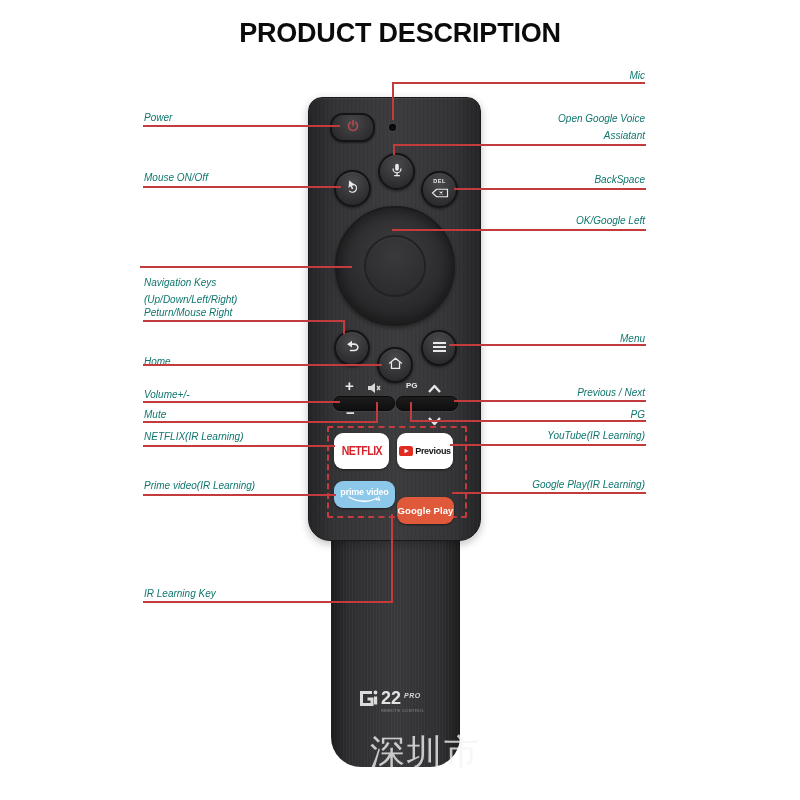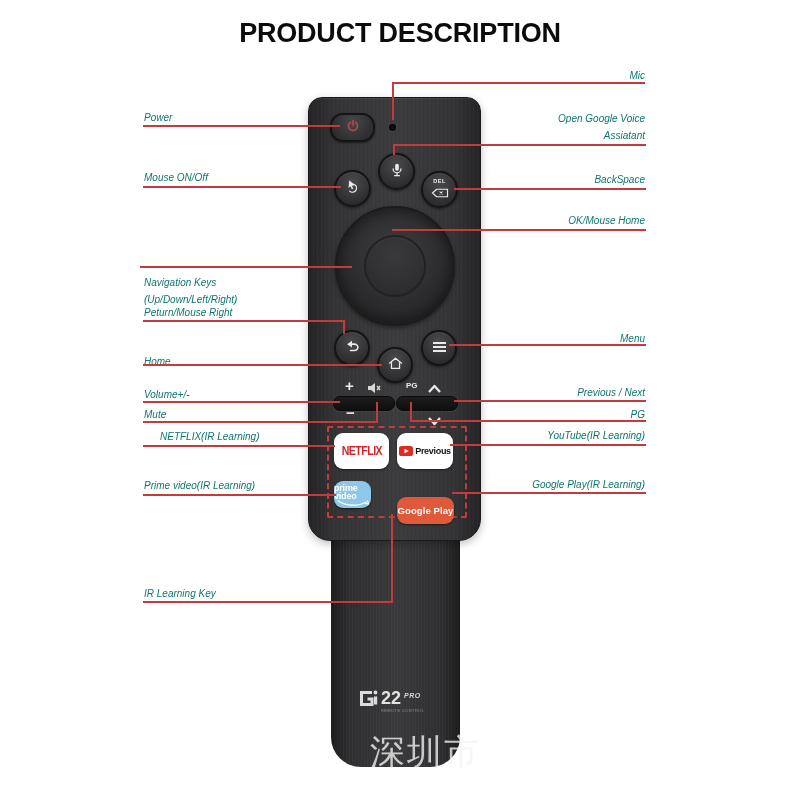--- a/index.html
+++ b/index.html
@@ -180,21 +180,21 @@
   </div>
   <div class="app" style="left:397px;top:433px;width:56px;background:#ffffff;">
     <span>
       <svg width="14" height="10" viewBox="0 0 14 10">
           <rect width="14" height="10" rx="2.6" fill="#e02b20"></rect>
           <path d="M5.5 2.8 L9.8 5 L5.5 7.2 Z" fill="#ffffff"></path>
         </svg>
     </span>
     <span class="yt-text">Previous</span>
   </div>
-  <div class="app" style="left:334px;top:481px;width:37px;height:27px;background:#8dc7e9;">
+  <div class="app" style="left:334px;top:481px;width:61px;height:27px;background:#8dc7e9;">
     <span class="prime-wrap">
       <span class="prime-text">prime video</span>
       <svg width="34" height="6" viewBox="0 0 34 6">
           <path d="M2 1 C 11 6.5, 22 6.5, 30 2" fill="none" stroke="#ffffff" stroke-width="1.4" stroke-linecap="round"></path>
           <path d="M31.5 0.5 L32.5 4 L29 3.4" fill="none" stroke="#ffffff" stroke-width="1.1"></path>
         </svg>
     </span>
   </div>
   <div class="app" style="left:397px;top:481px;width:57px;height:27px;background:#e0593b;margin-top:16px;">
     <span class="gplay-text">Google Play</span>
@@ -234,21 +234,21 @@
   <div class="ann" style="left:144px;top:353px;"><span>Home</span></div>
   <div class="hline" style="left:143px;top:364px;width:239px;"></div>
 
   <div class="ann" style="left:144px;top:386px;"><span>Volume+/-</span></div>
   <div class="hline" style="left:143px;top:401px;width:197px;"></div>
 
   <div class="ann" style="left:144px;top:406px;"><span>Mute</span></div>
   <div class="hline" style="left:143px;top:421px;width:235px;"></div>
   <div class="vline" style="left:376px;top:402px;height:19px;"></div>
 
-  <div class="ann" style="left:144px;top:428px;margin-left:16px;"><span>NETFLIX(IR Learning)</span></div>
+  <div class="ann" style="left:144px;top:428px;"><span>NETFLIX(IR Learning)</span></div>
   <div class="hline" style="left:143px;top:445px;width:192px;"></div>
 
   <div class="ann" style="left:144px;top:477px;"><span>Prime video(IR Learning)</span></div>
   <div class="hline" style="left:143px;top:494px;width:193px;"></div>
 
   <div class="ann" style="left:144px;top:585px;"><span>IR Learning Key</span></div>
   <div class="hline" style="left:143px;top:601px;width:250px;"></div>
   <div class="vline" style="left:391px;top:514px;height:88px;"></div>
 
   <div class="ann ann-r" style="right:155px;top:67px;"><span>Mic</span></div>
@@ -258,21 +258,21 @@
   <div class="ann ann-r" style="right:155px;top:110px;">
     <div>Open Google Voice</div>
     <div>Assiatant</div>
   </div>
   <div class="hline" style="left:393px;top:144px;width:253px;"></div>
   <div class="vline" style="left:393px;top:144px;height:11px;"></div>
 
   <div class="ann ann-r" style="right:155px;top:171px;"><span>BackSpace</span></div>
   <div class="hline" style="left:454px;top:188px;width:192px;"></div>
 
-  <div class="ann ann-r" style="right:155px;top:212px;"><span>OK/Mouse Home</span></div>
+  <div class="ann ann-r" style="right:155px;top:212px;"><span>OK/Google Left</span></div>
   <div class="hline" style="left:392px;top:229px;width:254px;"></div>
 
   <div class="ann ann-r" style="right:155px;top:330px;"><span>Menu</span></div>
   <div class="hline" style="left:449px;top:344px;width:197px;"></div>
 
   <div class="ann ann-r" style="right:155px;top:384px;"><span>Previous / Next</span></div>
   <div class="hline" style="left:454px;top:400px;width:192px;"></div>
 
   <div class="ann ann-r" style="right:155px;top:406px;"><span>PG</span></div>
   <div class="hline" style="left:410px;top:420px;width:236px;"></div>

